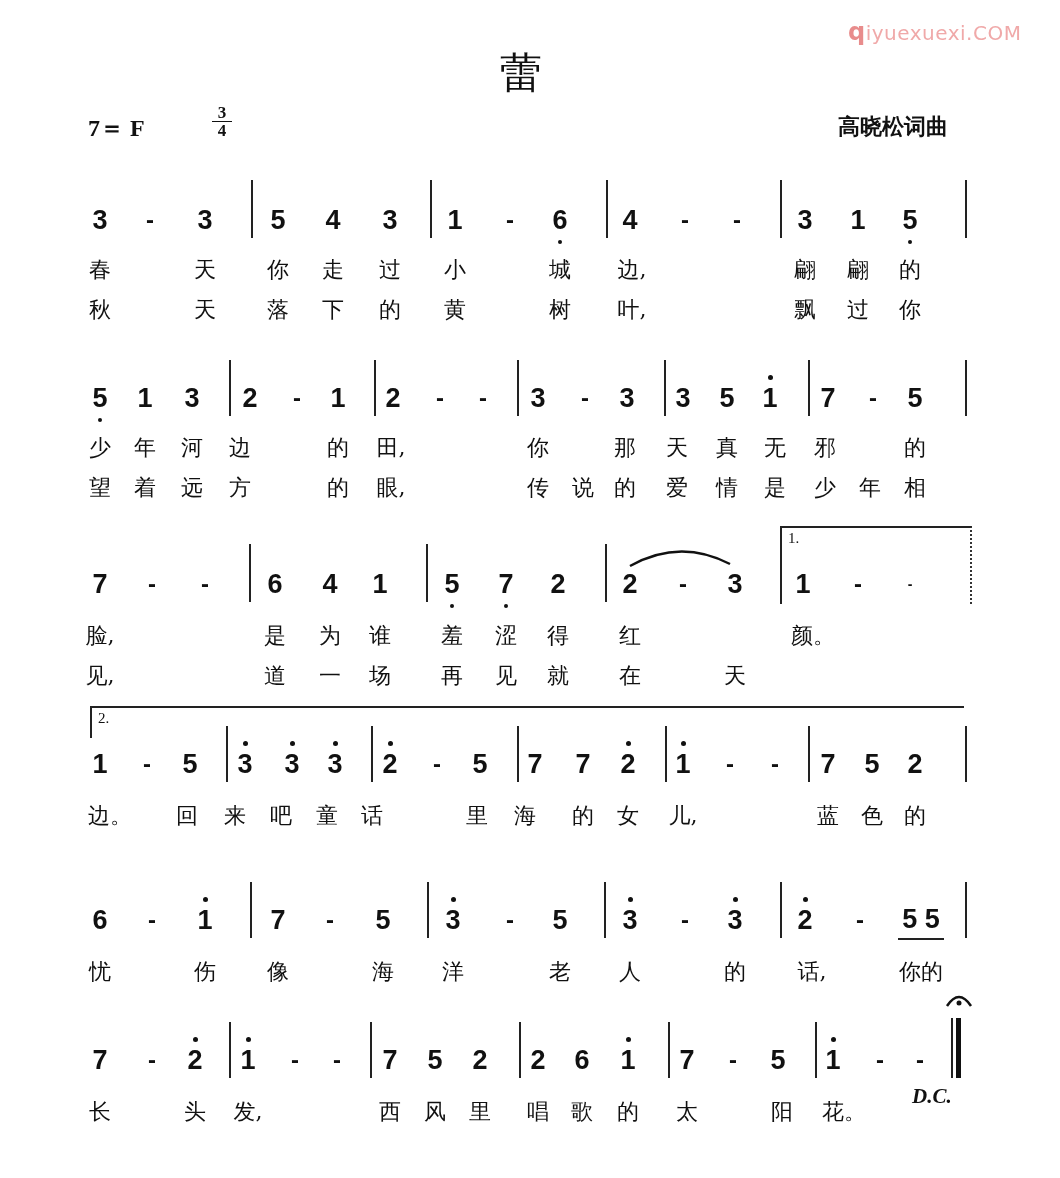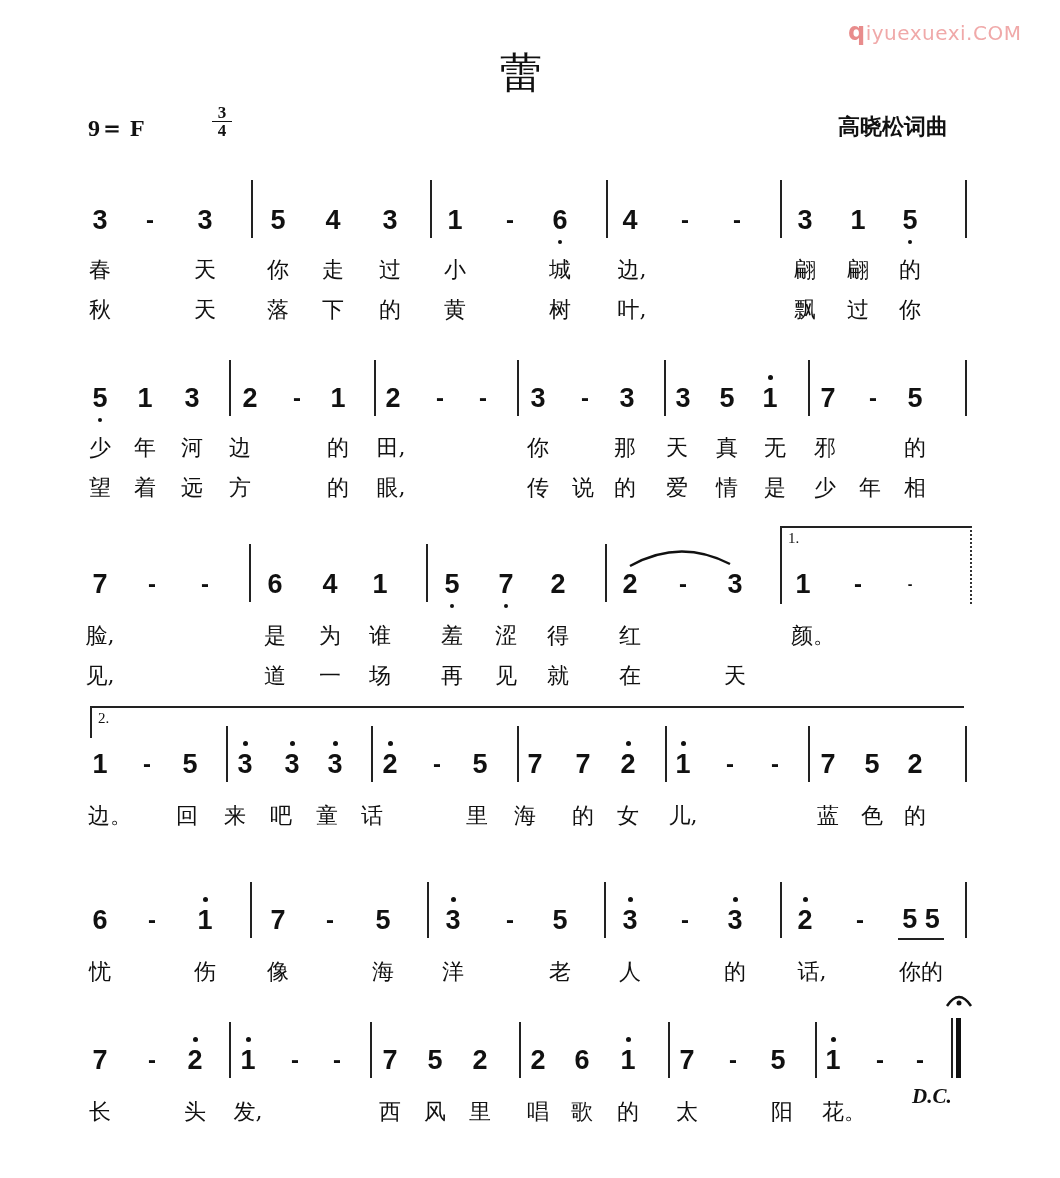--- a/index.html
+++ b/index.html
@@ -28,21 +28,21 @@
   .slur { position:absolute; }
   .dc { position:absolute; font-family:"Liberation Serif", serif; font-style:italic; font-weight:bold; font-size:21px; }
   .fermata { position:absolute; }
 </style>
 </head>
 <body>
 
 <div class="watermark"><span class="q">q</span><span>iyuexuexi.COM</span></div>
 
 <div class="title">蕾</div>
-<div class="key">9＝ F</div>
+<div class="key">7＝ F</div>
 <div class="meter">
   <div>3</div>
   <div class="bar">4</div>
 </div>
 <div class="composer">高晓松词曲</div>
 
 <div class="row" style="top:200px;">
   <div class="notes">
     <span class="note" style="left:85px">3</span>
     <span class="note dash" style="left:135px">-</span>

